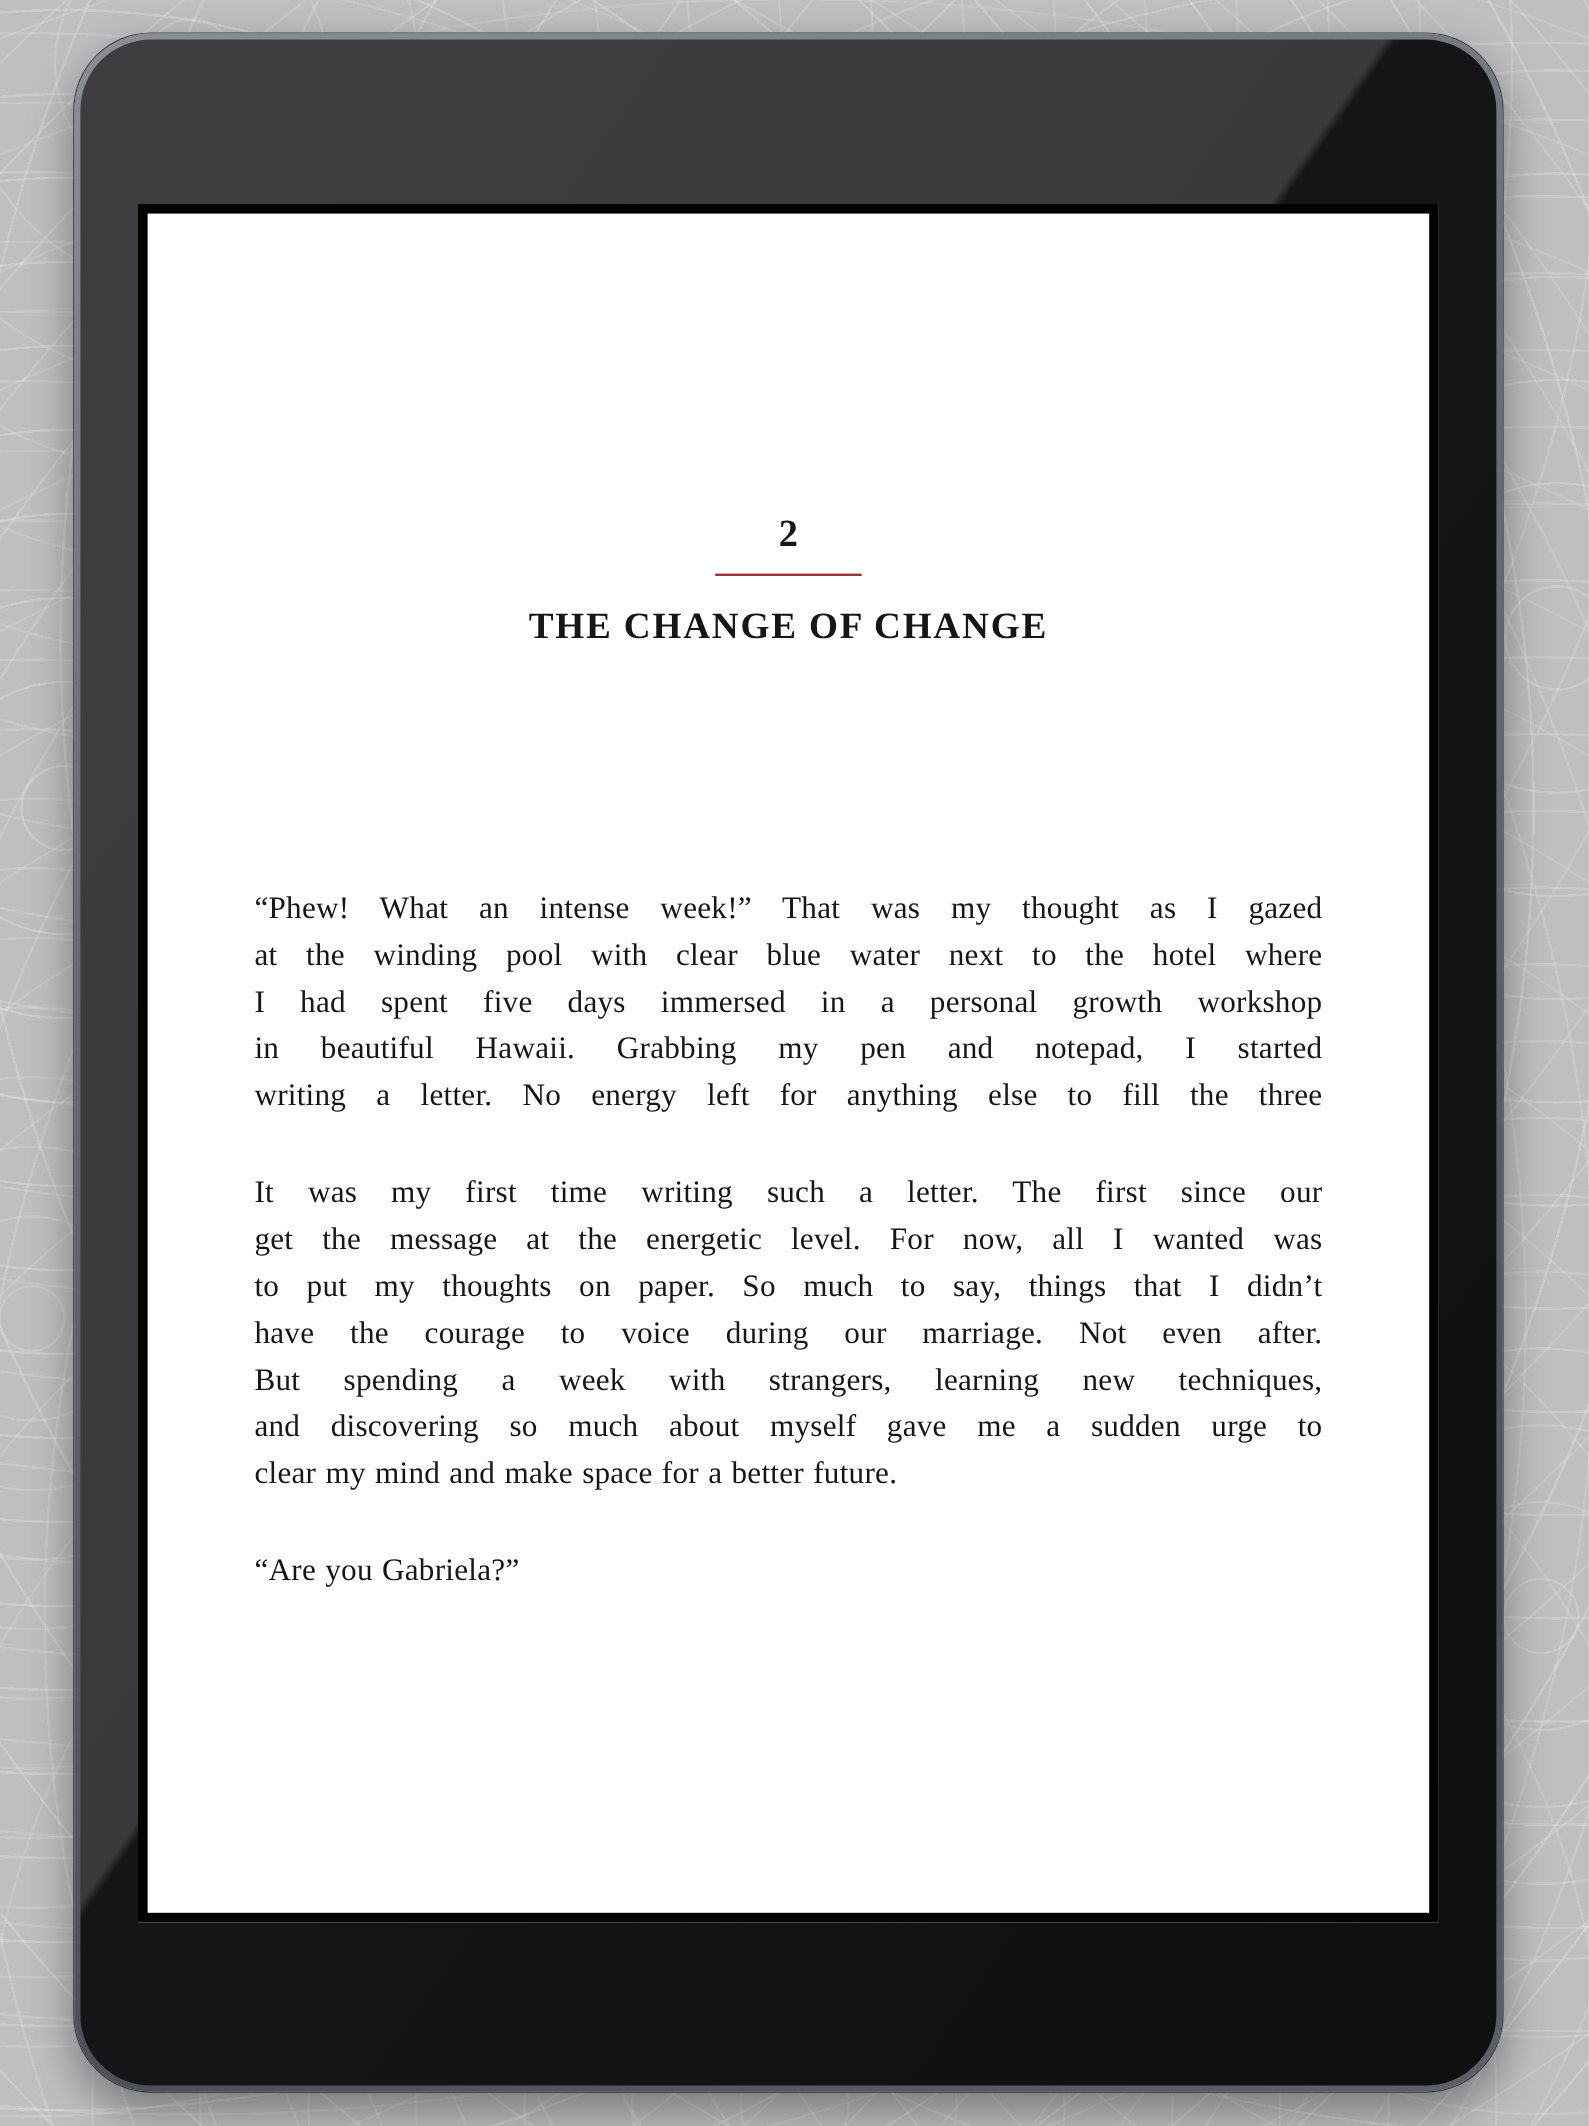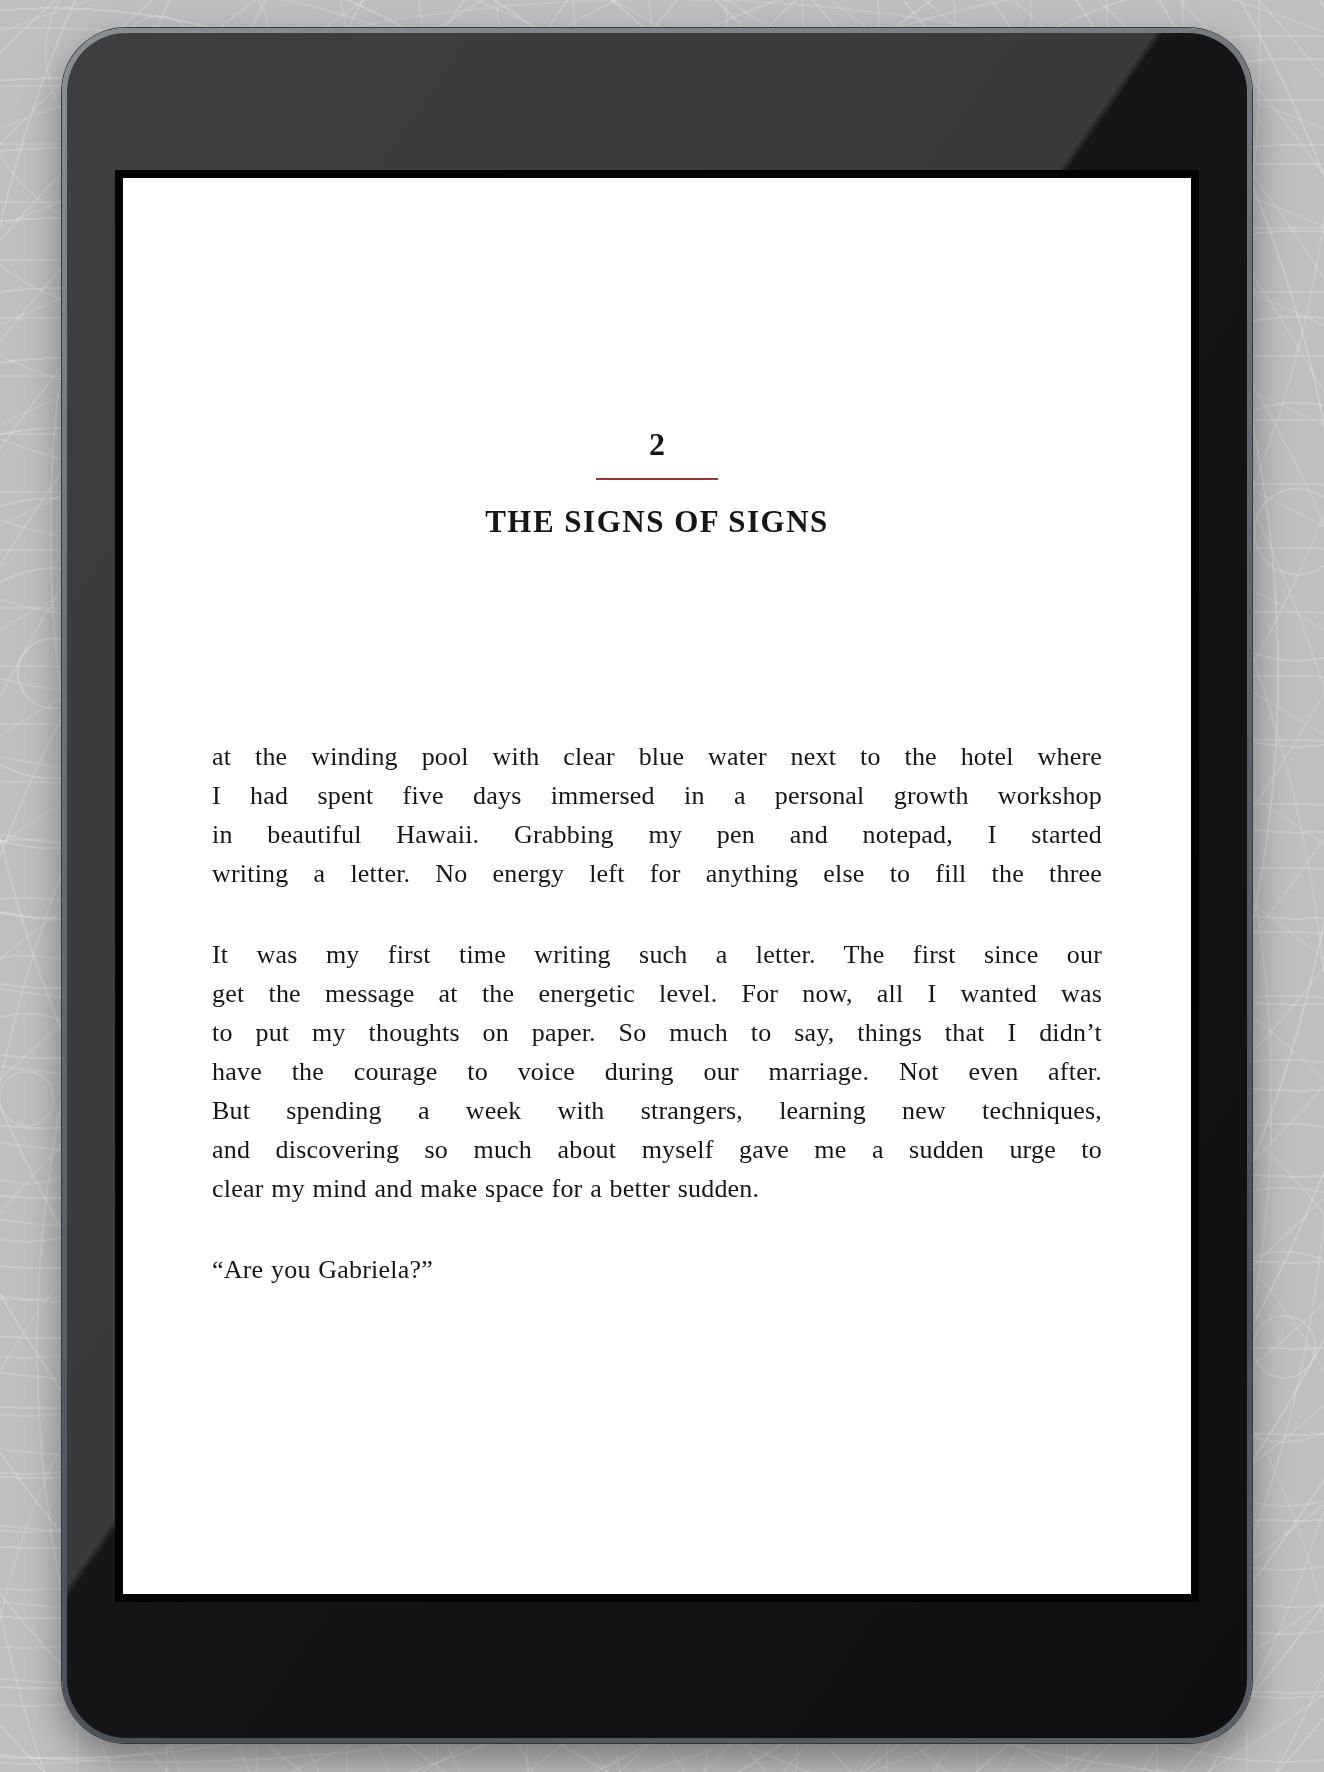--- a/index.html
+++ b/index.html
@@ -54,36 +54,37 @@
 </style>
 </head>
 <body>
 
 <div class="tablet">
   <div class="tablet-face">
     <div class="screen">
       <div class="page">
         <div class="chapter-number">2</div>
         <div class="divider" style="background: rgb(148, 55, 50);"></div>
-        <h1 class="title">THE SIGNS OF SIGNS</h1>
+        <h1 class="title">THE CHANGE OF CHANGE</h1>
         <div class="body-text">
             <div class="para">
+              <div class="line">“Phew! What an intense week!” That was my thought as I gazed</div>
               <div class="line">at the winding pool with clear blue water next to the hotel where</div>
               <div class="line">I had spent five days immersed in a personal growth workshop</div>
               <div class="line">in beautiful Hawaii. Grabbing my pen and notepad, I started</div>
               <div class="line">writing a letter. No energy left for anything else to fill the three</div>
             </div>
             <div class="para">
               <div class="line">It was my first time writing such a letter. The first since our</div>
               <div class="line">get the message at the energetic level. For now, all I wanted was</div>
               <div class="line">to put my thoughts on paper. So much to say, things that I didn’t</div>
               <div class="line">have the courage to voice during our marriage. Not even after.</div>
               <div class="line">But spending a week with strangers, learning new techniques,</div>
               <div class="line">and discovering so much about myself gave me a sudden urge to</div>
-              <div class="line last">clear my mind and make space for a better sudden.</div>
+              <div class="line last">clear my mind and make space for a better future.</div>
             </div>
             <div class="para">
               <div class="line last">“Are you Gabriela?”</div>
             </div>
           </div>
       </div>
     </div>
   </div>
 </div>
 

